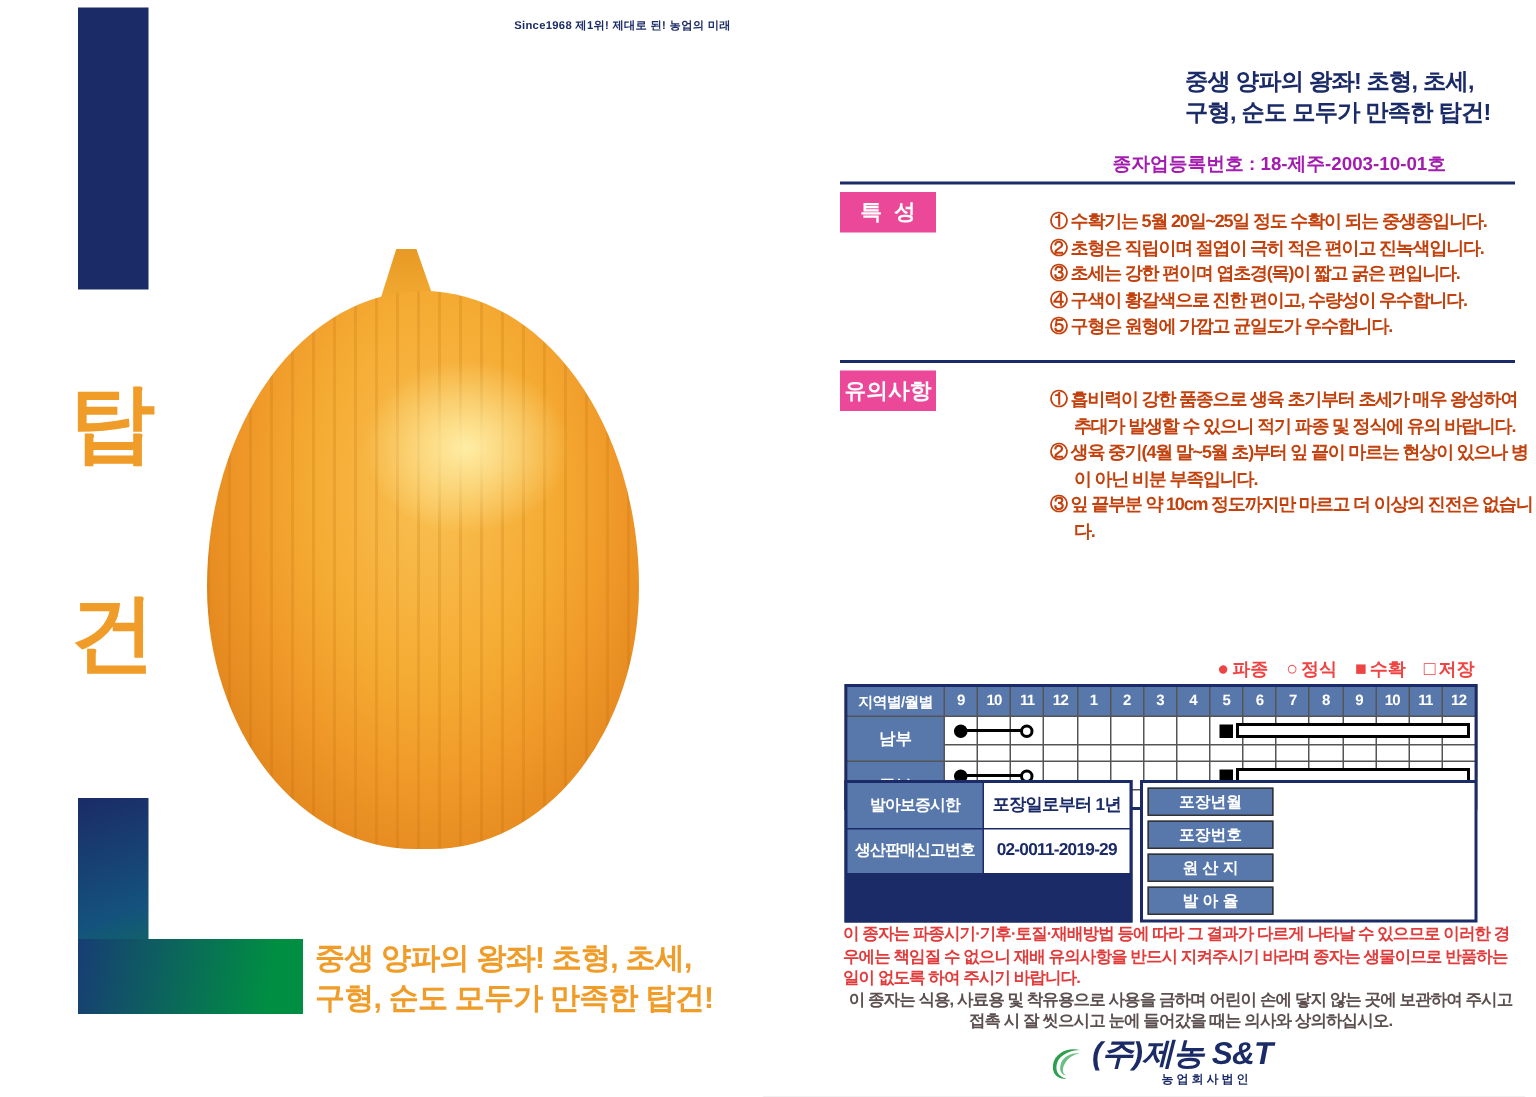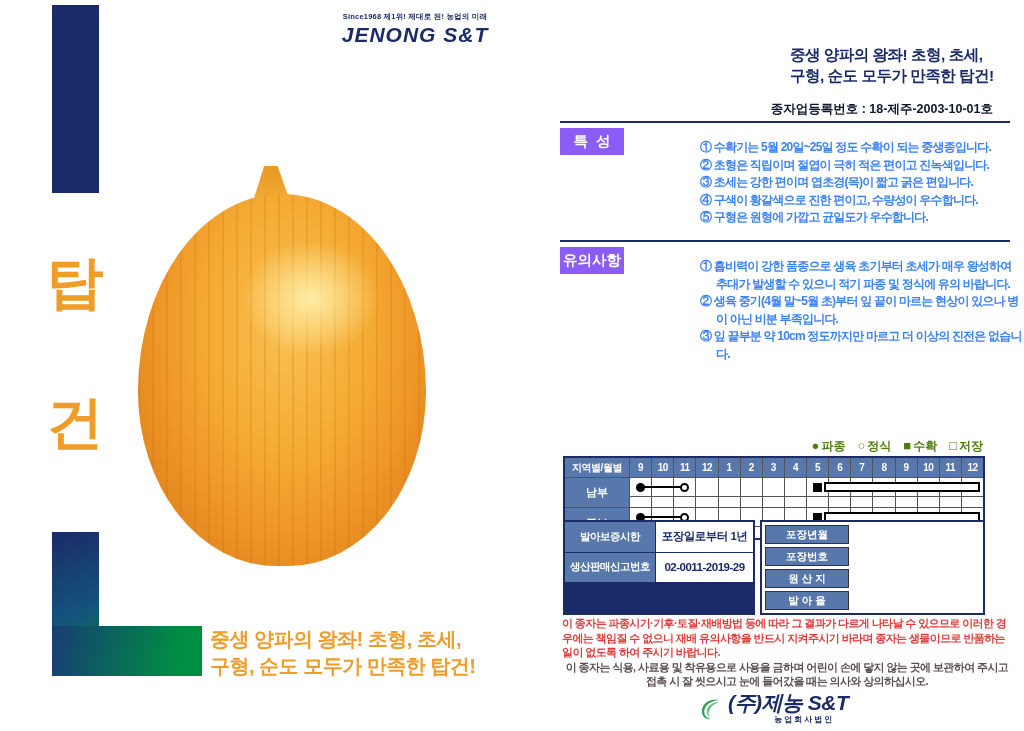--- a/index.html
+++ b/index.html
@@ -34,36 +34,36 @@
   
   .toplogo{position:absolute;left:330px;top:12px;width:170px;text-align:center;color:#1b2b67;}
   .tagline{font-size:7.5px;font-weight:bold;letter-spacing:0.2px;white-space:nowrap;}
   .logoname{font-size:21px;font-weight:bold;font-style:italic;letter-spacing:1px;margin-top:1px;}
 
   
   .prod-title{position:absolute;left:688px;top:28px;font-size:50px;font-weight:bold;
       color:#1b2b67;letter-spacing:2px;line-height:56px;}
   .prod-sub{position:absolute;left:790px;top:44px;font-size:15.5px;font-weight:bold;
       color:#1b2b67;line-height:21px;letter-spacing:-0.5px;white-space:nowrap;}
-  .reg{position:absolute;right:31px;top:101px;font-size:12.5px;font-weight:bold;color:#0f172a;margin-left:16px;}
+  .reg{position:absolute;right:60px;top:101px;font-size:12.5px;font-weight:bold;color:#a21caf;margin-left:16px;}
 
   
   .section{position:absolute;left:560px;width:450px;}
   #features{top:121px;} #precautions{top:240px;}
   .sec-rule{height:2px;background:#1b2b67;}
-  .sec-box{margin-top:5px;width:64px;height:27px;background:#8b5cf6;color:#fff;
+  .sec-box{margin-top:5px;width:64px;height:27px;background:#ec4899;color:#fff;
       display:flex;align-items:center;justify-content:center;font-size:14.5px;font-weight:bold;
       white-space:pre;}
   .sec-items{position:absolute;left:140px;top:18px;width:322px;}
-  .item{font-size:12px;font-weight:bold;color:#3b82f6;line-height:17.5px;
+  .item{font-size:12px;font-weight:bold;color:#c2410c;line-height:17.5px;
       letter-spacing:-0.8px;padding-left:16px;text-indent:-16px;}
 
   
   .legend{position:absolute;right:41px;top:438px;display:flex;gap:12px;
-      font-size:12px;font-weight:bold;color:#4d7c0f;}
+      font-size:12px;font-weight:bold;color:#ef4444;}
   .legend .sym{font-size:13px;margin-right:2px;}
 
   
   #calendar{position:absolute;left:563px;top:456px;width:422px;height:84px;
       border:2px solid #1b2b67;box-sizing:border-box;background:#555;}
   #cal-grid{position:absolute;left:0;top:0;right:0;bottom:0;display:grid;
       grid-template-columns:64px repeat(16,1fr);
       grid-template-rows:19px 18px 10px 18px 11px;gap:1px;}
   .hc{background:#5878ac;color:#fff;font-weight:bold;font-size:10px;
       display:flex;align-items:center;justify-content:center;letter-spacing:-0.5px;}
@@ -126,21 +126,20 @@
 
   <div class="lbar-v"></div>
   <div class="lbar-h"></div>
   <div class="slogan">
     <div>중생 양파의 왕좌! 초형, 초세,</div>
     <div>구형, 순도 모두가 만족한 탑건!</div>
   </div>
 
   <div class="toplogo">
     <div class="tagline">Since1968 제1위! 제대로 된! 농업의 미래</div>
-    <div class="logoname">JENONG S&amp;T</div>
   </div>
 
   <div class="prod-sub">
     <div>중생 양파의 왕좌! 초형, 초세,</div>
     <div>구형, 순도 모두가 만족한 탑건!</div>
   </div>
   <div class="reg">종자업등록번호 : 18-제주-2003-10-01호</div>
 
   <div class="section" id="features">
     <div class="sec-rule"></div>

